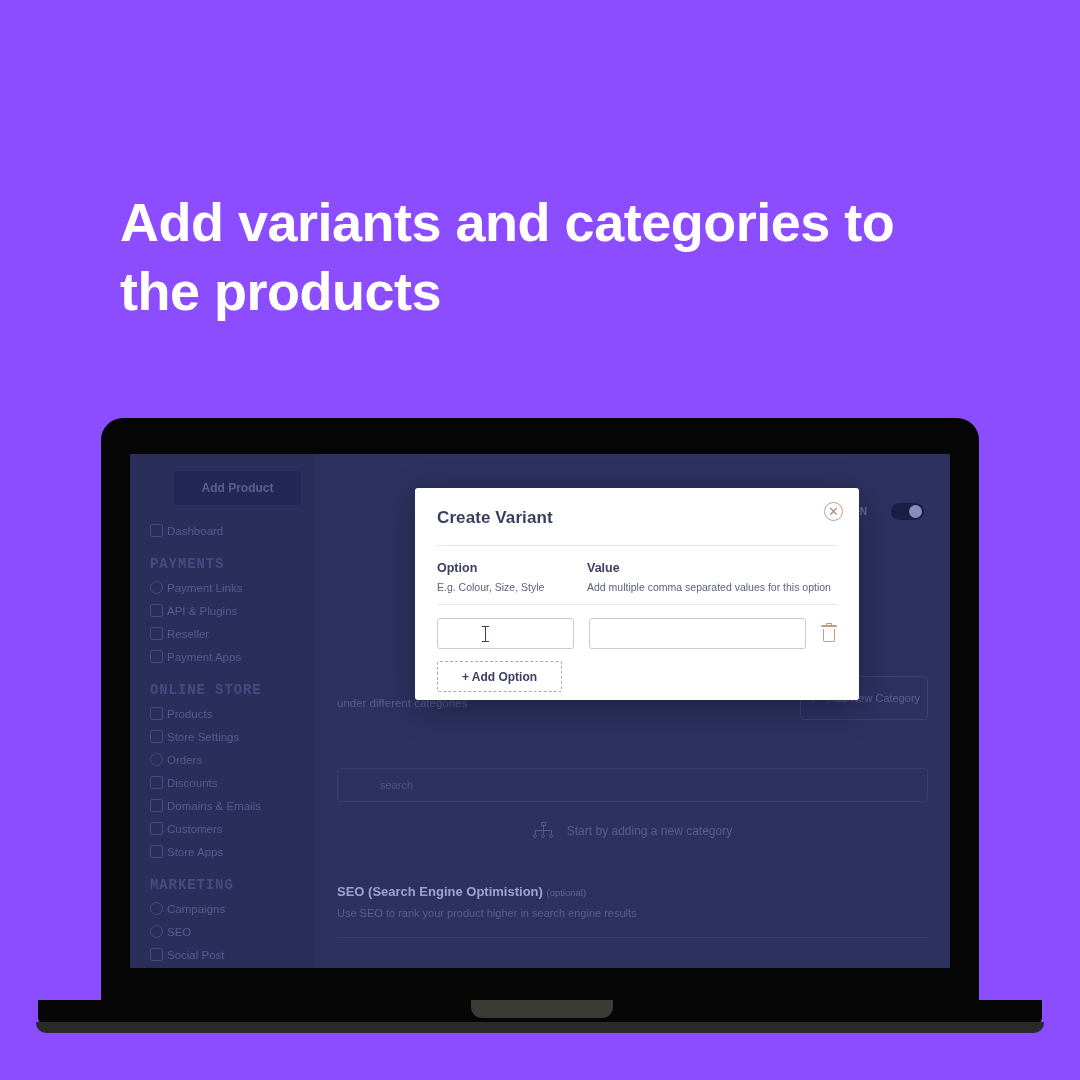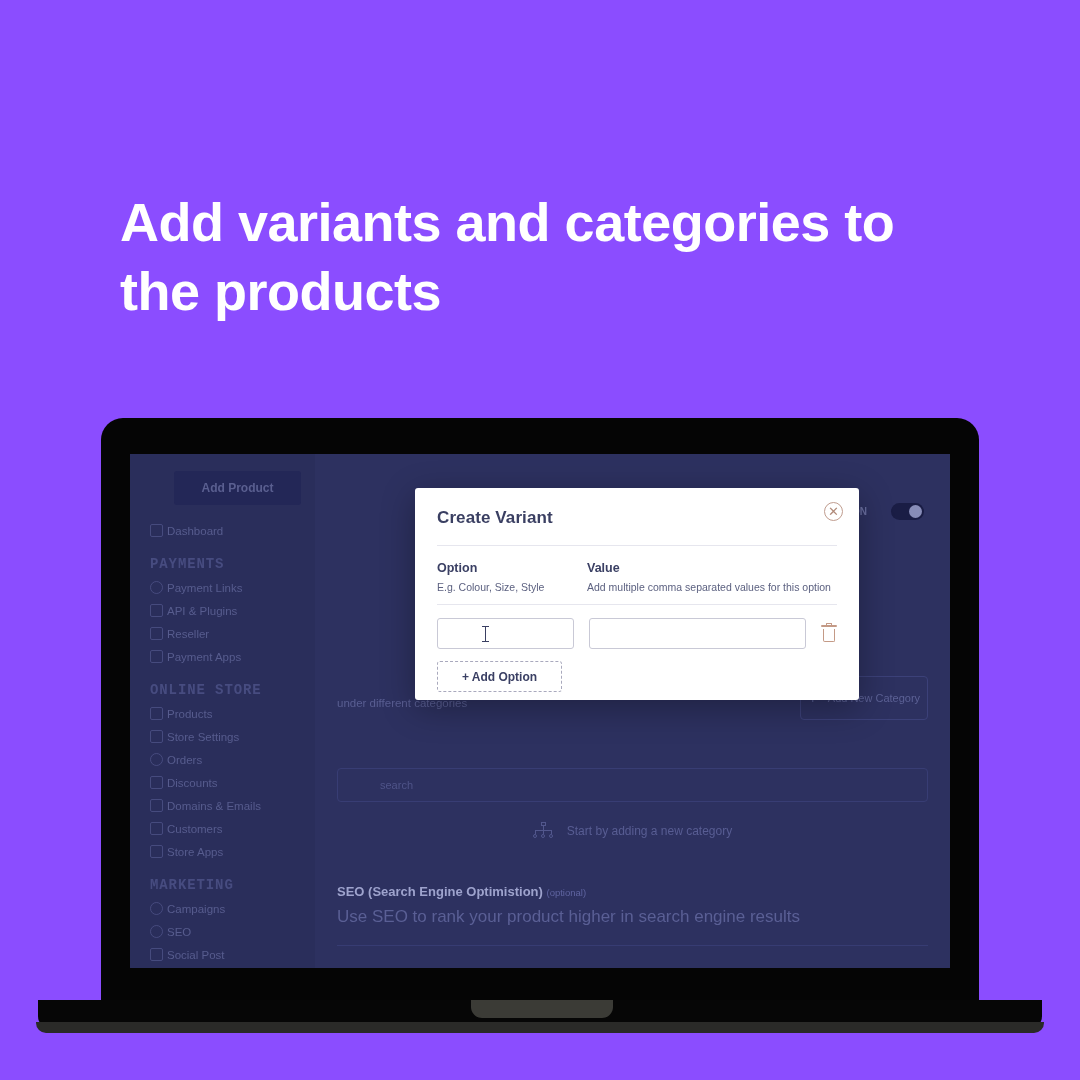--- a/index.html
+++ b/index.html
@@ -172,21 +172,21 @@
   .tree-ico i{
     position:absolute; display:block;
     background:#575c92;
   }
 
   .seo-block{
     position:absolute; left:22px; right:22px; top:430px;
   }
   .seo-title{ color:#9ea3cd; font-size:13px; font-weight:bold; }
   .seo-title span{ color:#5f64a0; font-size:9.5px; font-weight:normal; }
-  .seo-sub{ color:#5a5f95; font-size:17px; margin-top:8px; }
+  .seo-sub{ color:#5a5f95; font-size:11px; margin-top:8px; }
   .seo-rule{ height:1px; background:#373c73; margin:18px 0 14px; }
   .seo-field-label{ color:#7e83b4; font-size:11px; }
 
   
   .modal{
     position:absolute;
     left:285px; top:34px;
     width:444px;
     background:#ffffff;
     border-radius:3px;

